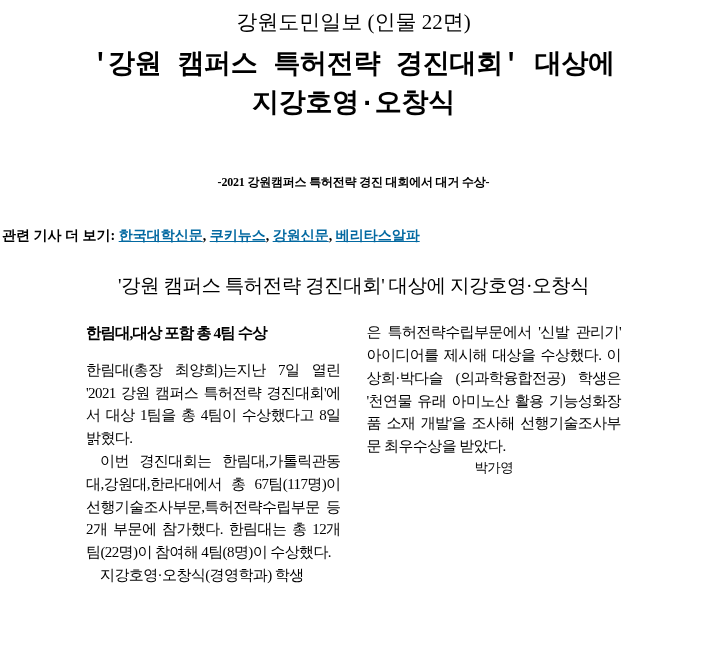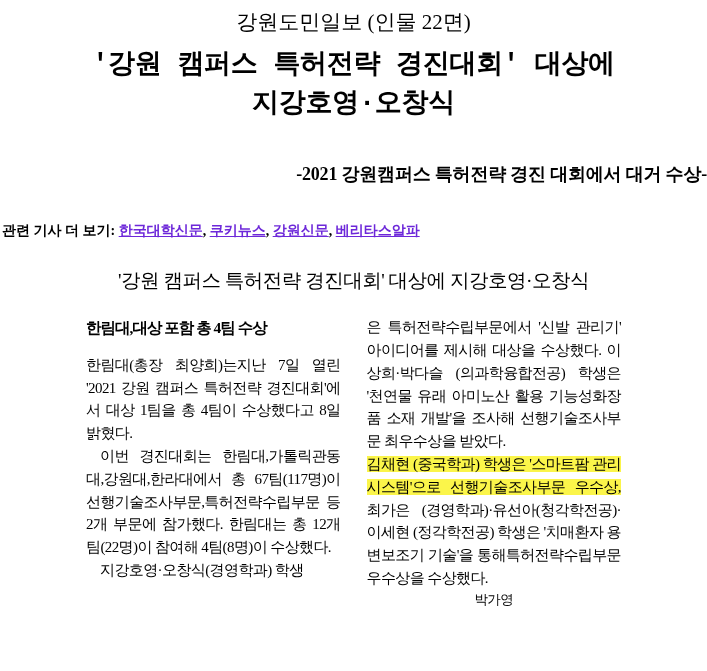--- a/index.html
+++ b/index.html
@@ -38,40 +38,40 @@
     line-height: 1.45;
     letter-spacing: -0.3px;
     padding: 0 20px;
     font-family: Liberation Mono, monospace;
   }
   .headline .line2 {
     display: block;
   }
 
   .subhead {
-    text-align: right;
-    font-size: 18px;
+    text-align: center;
+    font-size: 12px;
     font-weight: bold;
-    margin-top: 38px;
+    margin-top: 50px;
     letter-spacing: -0.2px;
   }
 
   
   .related {
     margin-top: 36px;
     padding-left: 2px;
     font-size: 14px;
     font-weight: bold;
     white-space: nowrap;
   }
   .related .rel-label {
     color: #000000;
   }
   .related a {
-    color: #6d28d9;
+    color: #0369a1;
     font-weight: bold;
   }
   .related .sep {
     color: #000000;
     text-decoration: none;
   }
 
   
   .article {
     margin-top: 26px;
@@ -142,19 +142,18 @@
     <div class="article-title">'강원 캠퍼스 특허전략 경진대회' 대상에 지강호영·오창식</div>
     <div class="cols">
       <div class="col">
         <p class="deck">한림대,대상 포함 총 4팀 수상</p>
         <p>한림대(총장 최양희)는지난 7일 열린 '2021 강원 캠퍼스 특허전략 경진대회'에서 대상 1팀을 총 4팀이 수상했다고 8일 밝혔다.</p>
         <p class="indent">이번 경진대회는 한림대,가톨릭관동대,강원대,한라대에서 총 67팀(117명)이 선행기술조사부문,특허전략수립부문 등 2개 부문에 참가했다. 한림대는 총 12개팀(22명)이 참여해 4팀(8명)이 수상했다.</p>
         <p class="indent">지강호영·오창식(경영학과) 학생</p>
       </div>
       <div class="col">
         <p>은 특허전략수립부문에서 '신발 관리기' 아이디어를 제시해 대상을 수상했다. 이상희·박다슬 (의과학융합전공) 학생은 '천연물 유래 아미노산 활용 기능성화장품 소재 개발'을 조사해 선행기술조사부문 최우수상을 받았다.</p>
-        <p><span class="hl">김채현 (중국학과) 학생은 '스마트팜 관리 시스템'으로 선행기술조사부문 우수상,</span><span>최가은 (경영학과)·유선아(청각학전공)·이세현 (정각학전공) 학생은 '치매환자 용변보조기 기술'을 통해특허전략수립부문 우수상을 수상했다.</span></p>
         <p class="byline">박가영</p>
       </div>
     </div>
   </div>
 
 </div>
 
 </body></html>

